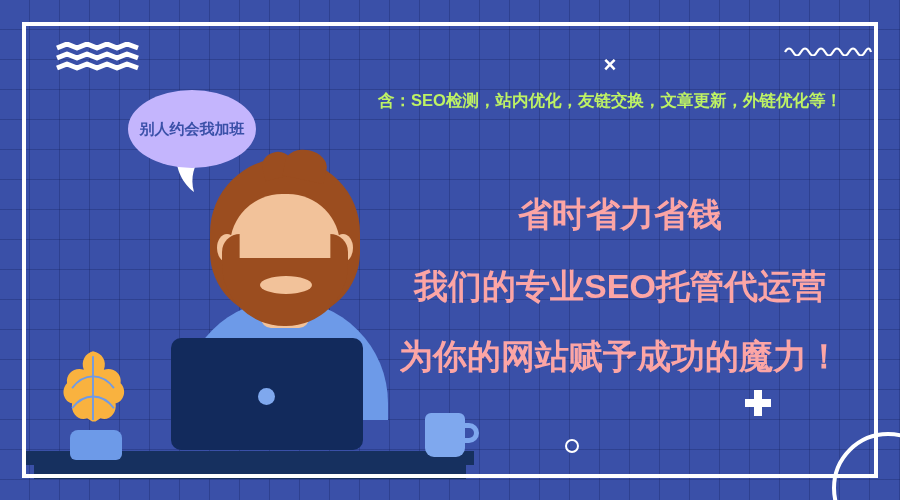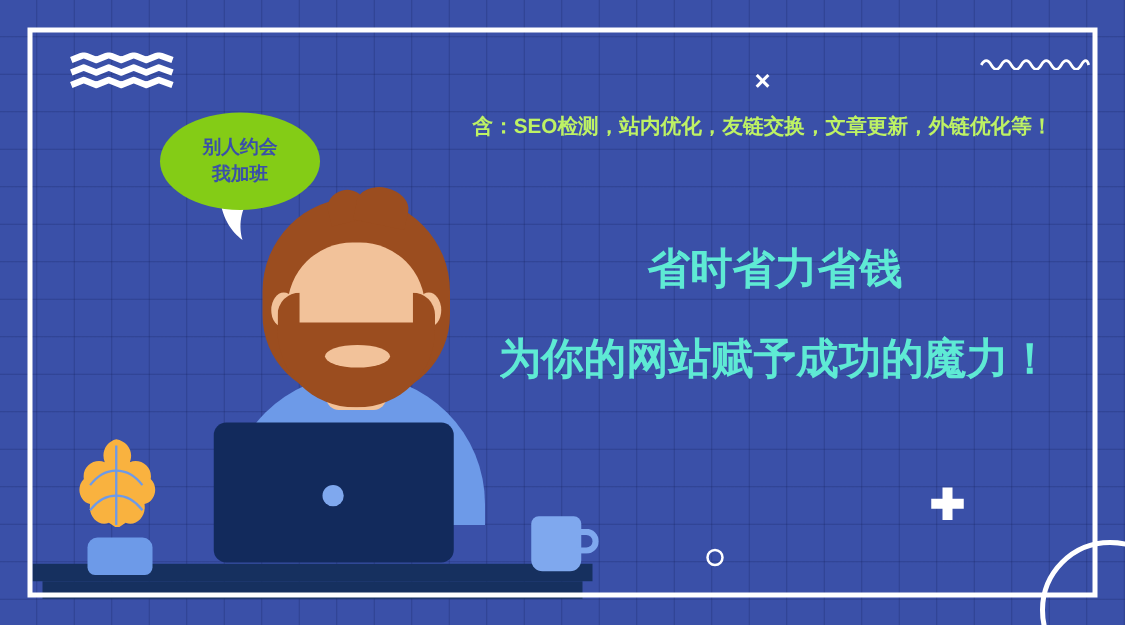--- a/index.html
+++ b/index.html
@@ -64,32 +64,32 @@
     line-height:1.12; white-space:nowrap;
   }
   .sub-title {
     margin-top:14px; text-align:center;
     color:#bef264; font-size:16.5px; font-weight:bold; white-space:nowrap;
   }
 
   
   .sales { position:absolute; left:360px; top:192px; width:520px; text-align:center; }
   .sales-line {
-    color:#5eead4; font-weight:bold; white-space:nowrap;
+    color:#fca5a5; font-weight:bold; white-space:nowrap;
   }
   .sales-line.l1 { font-size:34px; margin-bottom:26px; }
   .sales-line.l2 { font-size:34px; margin-bottom:24px; }
   .sales-line.l3 { font-size:34px; }
 
   
   .bubble-wrap { position:absolute; left:128px; top:90px; width:140px; height:110px; }
   .bubble {
     position:absolute; left:0; top:0;
-    width:128px; height:78px; background:#84cc16; border-radius:50%;
-    display:flex; flex-direction:column; align-items:center; justify-content:center;
+    width:128px; height:78px; background:#c4b5fd; border-radius:50%;
+    display:flex; flex-direction:row; align-items:center; justify-content:center;
   }
   .bubble span {
     color:#3a50a8; font-size:15px; font-weight:bold; line-height:1.45;
   }
   .bubble-tail {
     position:absolute; left:44px; top:62px; width:34px; height:42px;
   }
 
   
   .person { position:absolute; left:170px; top:150px; width:230px; height:250px; }
@@ -209,20 +209,21 @@
 
   <div class="heading">
     <div class="title-row">
       <span class="title-x">×</span>
     </div>
     <div class="sub-title">含：SEO检测，站内优化，友链交换，文章更新，外链优化等！</div>
   </div>
 
   <div class="sales">
     <div class="sales-line l1">省时省力省钱</div>
+    <div class="sales-line l2">我们的专业SEO托管代运营</div>
     <div class="sales-line l3">为你的网站赋予成功的魔力！</div>
   </div>
 
   <div class="bubble-wrap">
     <svg class="bubble-tail" viewBox="0 0 34 42">
       <path d="M4,2 C4,22 14,34 22,40 C18,26 22,12 30,4 Z" fill="#ffffff"></path>
     </svg>
     <div class="bubble">
       <span>别人约会</span>
       <span>我加班</span>

